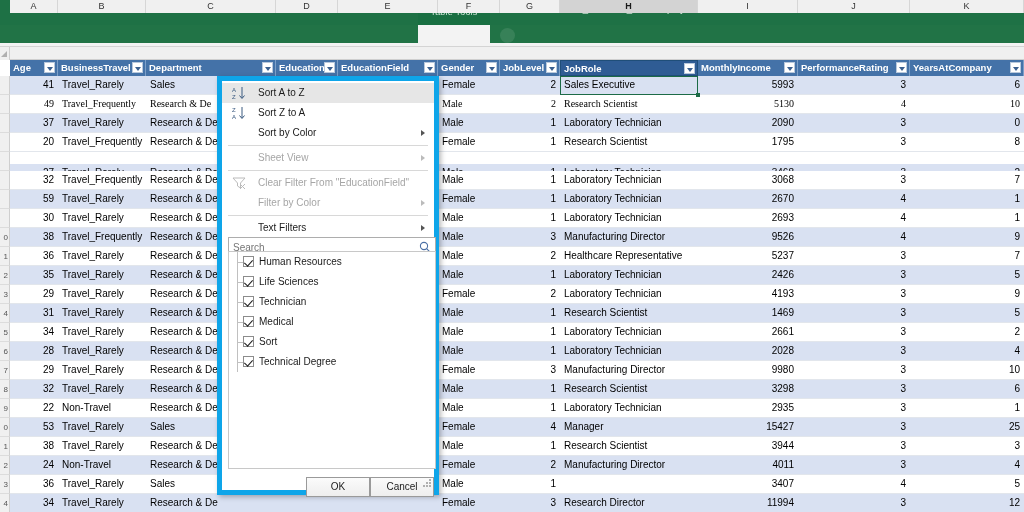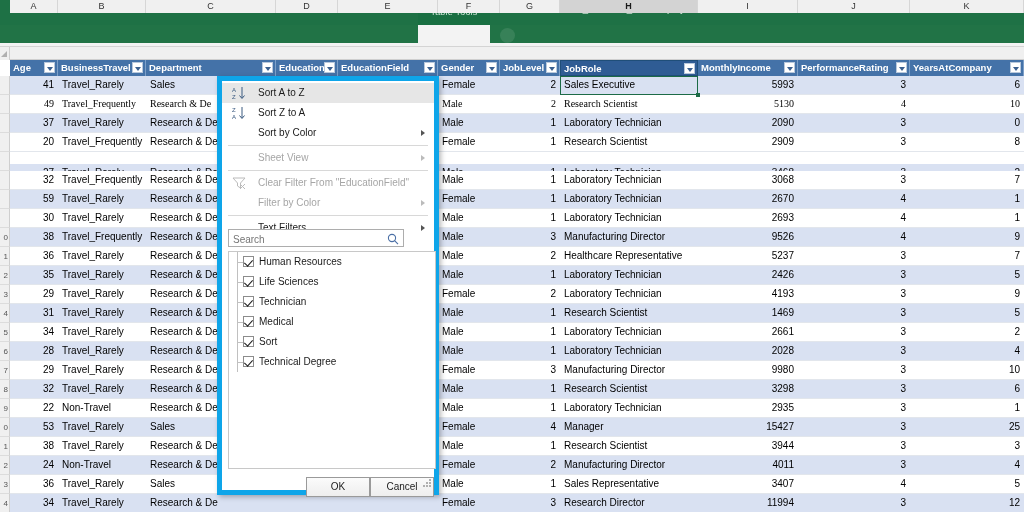--- a/index.html
+++ b/index.html
@@ -153,21 +153,21 @@
   .menu-icon {
     position: absolute; left: 10px; top: 3px;
     width: 15px; height: 14px;
   }
   .sep {
     height: 1px; background: #d8d8d8; margin: 2px 6px;
   }
 
   
   .search-wrap {
-    position: absolute; left: 6px; top: 148px; width: 176px; height: 18px;
+    position: absolute; left: 6px; top: 156px; width: 208px; height: 18px;
     border: 1px solid #adadad; background: #fff;
   }
   .search-input {
     position: absolute; left: 4px; top: 2px; width: 178px; height: 14px;
     border: none; outline: none;
     font-family: "Liberation Sans", sans-serif; font-size: 10px; color: #9a9a9a;
     background: transparent;
   }
   .search-icon {
     position: absolute; right: 4px; top: 3px; width: 12px; height: 12px;
@@ -315,21 +315,21 @@
       <div class="rowhdr" style="top: 133px;"></div>
       <div class="datarow odd" style="top: 133px;">
         <div class="cell num" style="left: 0px; width: 48px;">20</div>
         <div class="cell txt" style="left: 48px; width: 88px;">Travel_Frequently</div>
         <div class="cell txt" style="left: 136px; width: 130px;">Research &amp; De</div>
         <div class="cell num" style="left: 266px; width: 62px;"></div>
         <div class="cell txt" style="left: 328px; width: 100px;"></div>
         <div class="cell txt" style="left: 428px; width: 62px;">Female</div>
         <div class="cell num" style="left: 490px; width: 60px;">1</div>
         <div class="cell txt" style="left: 550px; width: 138px;">Research Scientist</div>
-        <div class="cell num" style="left: 688px; width: 100px;">2909</div>
+        <div class="cell num" style="left: 688px; width: 100px;">1795</div>
         <div class="cell num" style="left: 788px; width: 112px;">3</div>
         <div class="cell num" style="left: 900px; width: 114px;">8</div>
       </div>
       <div class="rowhdr" style="top: 152px;"></div>
       <div class="datarow even" style="top: 164px;">
         <div class="cell num" style="left: 0px; width: 48px;">27</div>
         <div class="cell txt" style="left: 48px; width: 88px;">Travel_Rarely</div>
         <div class="cell txt" style="left: 136px; width: 130px;">Research &amp; De</div>
         <div class="cell num" style="left: 266px; width: 62px;"></div>
         <div class="cell txt" style="left: 328px; width: 100px;"></div>
@@ -566,21 +566,20 @@
       </div>
       <div class="rowhdr" style="top: 475px;">3</div>
       <div class="datarow odd" style="top: 475px;">
         <div class="cell num" style="left: 0px; width: 48px;">36</div>
         <div class="cell txt" style="left: 48px; width: 88px;">Travel_Rarely</div>
         <div class="cell txt" style="left: 136px; width: 130px;">Sales</div>
         <div class="cell num" style="left: 266px; width: 62px;"></div>
         <div class="cell txt" style="left: 328px; width: 100px;"></div>
         <div class="cell txt" style="left: 428px; width: 62px;">Male</div>
         <div class="cell num" style="left: 490px; width: 60px;">1</div>
-        <div class="cell txt" style="left: 550px; width: 138px;">Sales Representative</div>
         <div class="cell num" style="left: 688px; width: 100px;">3407</div>
         <div class="cell num" style="left: 788px; width: 112px;">4</div>
         <div class="cell num" style="left: 900px; width: 114px;">5</div>
       </div>
       <div class="rowhdr" style="top: 494px;">4</div>
       <div class="datarow even" style="top: 494px;">
         <div class="cell num" style="left: 0px; width: 48px;">34</div>
         <div class="cell txt" style="left: 48px; width: 88px;">Travel_Rarely</div>
         <div class="cell txt" style="left: 136px; width: 130px;">Research &amp; De</div>
         <div class="cell num" style="left: 266px; width: 62px;"></div>

